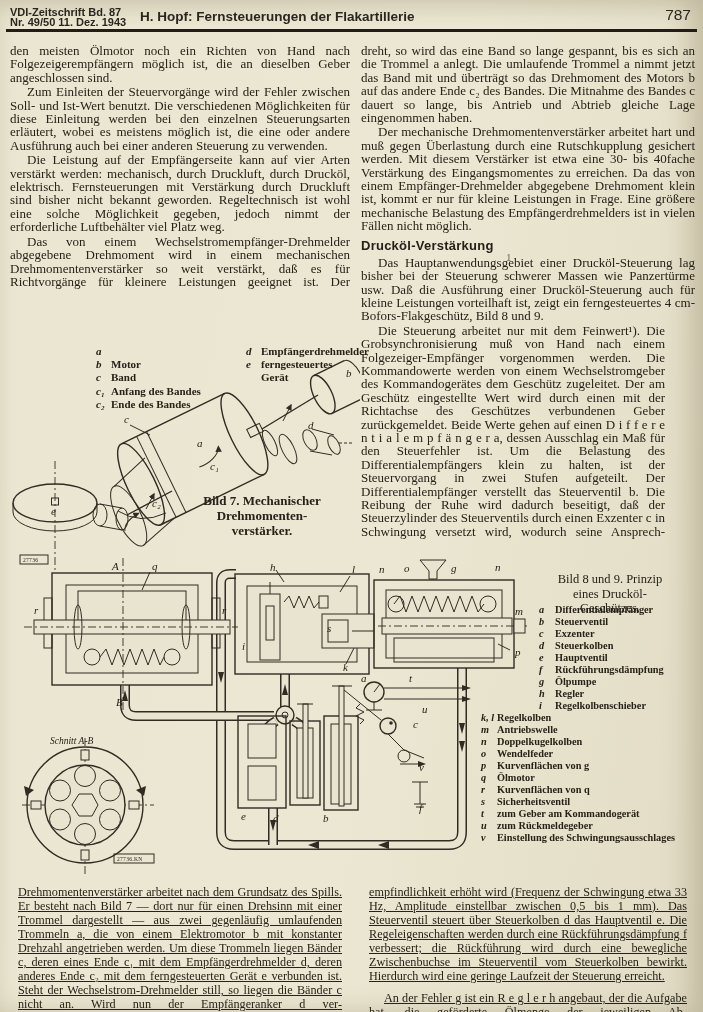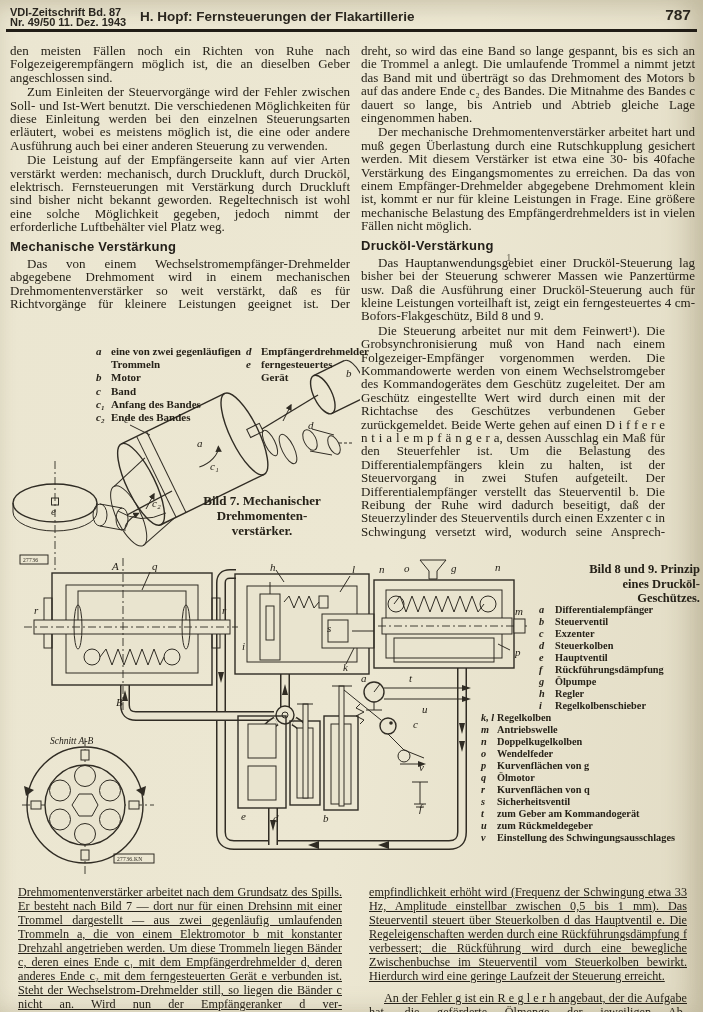--- a/index.html
+++ b/index.html
@@ -9,21 +9,21 @@
     box-shadow:inset -16px 0 26px rgba(110,95,60,.22), inset 0 8px 18px rgba(110,95,60,.10);
     color:#262219;
     font-family:"Liberation Serif","DejaVu Serif",serif;
   }
   
   .hdr-left{position:absolute;left:10px;top:8px;font-family:"Liberation Sans",sans-serif;
     font-weight:bold;font-size:11px;line-height:9.5px;color:#2a261f;}
   .hdr-title{position:absolute;left:140px;top:9px;width:430px;text-align:left;
     font-family:"Liberation Sans",sans-serif;font-weight:bold;font-size:13.5px;color:#2a261f;}
   .hdr-page{position:absolute;right:12px;top:6px;font-family:"Liberation Sans",sans-serif;
-    font-weight:bold;font-size:15.5px;color:#2a261f;}
+    font-weight:normal;font-size:15.5px;color:#2a261f;}
   .hdr-rule{position:absolute;left:6px;top:29px;width:691px;height:3px;background:#211d16;}
   
   .col{position:absolute;top:44px;}
   .col-l{left:10px;width:340px;}
   .col-r{left:361px;width:334px;}
   .col p{margin:0 0 1px 0;text-align:justify;font-size:13px;line-height:13.4px;}
   .col p.ind{text-indent:17px;}
   .col p.cont{text-align-last:justify;}
   .sect{font-family:"Liberation Sans",sans-serif;font-weight:bold;font-size:13px;
     letter-spacing:.25px;margin:5px 0 3px 0;color:#24201a;}
@@ -41,22 +41,22 @@
   .f7leg{position:absolute;font-weight:bold;font-size:11px;line-height:13.2px;}
   .f7leg .li{display:flex;}
   .f7leg .k{font-style:italic;min-width:15px;flex:0 0 15px;}
   .f7l1{left:96px;top:2px;width:150px;}
   .f7l2{left:246px;top:2px;width:100px;}
   .f7cap{position:absolute;left:172px;top:150px;width:180px;text-align:center;
     font-weight:bold;font-size:13px;line-height:15px;}
   
   .fig89{position:absolute;left:0;top:556px;width:703px;height:322px;}
   .f9svg{position:absolute;left:22px;top:2px;}
-  .f9cap{position:absolute;left:520px;top:6px;width:180px;text-align:right;
-    font-weight:bold;font-size:12.5px;line-height:14.5px;}
+  .f9cap{position:absolute;left:520px;top:16px;width:180px;text-align:center;
+    font-weight:normal;font-size:12.5px;line-height:14.5px;}
   .f9leg{position:absolute;left:477px;top:48px;width:226px;
     font-weight:bold;font-size:10.3px;line-height:12px;}
   .f9leg .li{display:flex;}
   .f9leg .li.in{padding-left:62px;}
   .f9leg .li.out{padding-left:4px;}
   .f9leg .k{font-style:italic;min-width:16px;flex:0 0 16px;}
   
   svg text{font-family:"Liberation Serif","DejaVu Serif",serif;font-style:italic;
     font-size:11px;fill:#26221a;}
   svg text.sec{font-size:9.5px;}
@@ -76,24 +76,23 @@
 
   <div class="hdr-left">
     <div>VDI-Zeitschrift  Bd. 87</div>
     <div>Nr. 49/50   11. Dez. 1943</div>
   </div>
   <div class="hdr-title">H. Hopf:  Fernsteuerungen  der  Flakartillerie</div>
   <div class="hdr-page">787</div>
   <div class="hdr-rule"></div>
 
   <div class="col col-l">
-    <p class="p">den meisten Fällen noch ein Richten von Ruhe nach Folgezeigerempfängern möglich ist, die an dieselben Geber angeschlossen sind.</p>
+    <p class="p">den meisten Ölmotor noch ein Richten von Hand nach Folgezeigerempfängern möglich ist, die an dieselben Geber angeschlossen sind.</p>
     <p class="ind">Zum Einleiten der Steuervorgänge wird der Fehler zwischen Soll- und Ist-Wert benutzt. Die verschiedenen Möglichkeiten für diese Einleitung werden bei den einzelnen Steuerungsarten erläutert, wobei es meistens möglich ist, die eine oder andere Ausführung auch bei einer anderen Steuerung zu verwenden.</p>
     <p class="ind">Die Leistung auf der Empfängerseite kann auf vier Arten verstärkt werden: mechanisch, durch Druckluft, durch Drucköl, elektrisch. Fernsteuerungen mit Verstärkung durch Druckluft sind bisher nicht bekannt geworden. Regeltechnisch ist wohl eine solche Möglichkeit gegeben, jedoch nimmt der erforderliche Luftbehälter viel Platz weg.</p>
-    <div class="sect">Mechanische Verstärkung</div>
     <p class="ind cont">Das von einem Wechselstromempfänger-Drehmelder abgegebene Drehmoment wird in einem mechanischen Drehmomentenverstärker so weit verstärkt, daß es für Richtvorgänge für kleinere Leistungen geeignet ist. Der</p>
   </div>
 
   <div class="col col-r">
     <p class="p">dreht, so wird das eine Band so lange gespannt, bis es sich an die Trommel a anlegt. Die umlaufende Trommel a nimmt jetzt das Band mit und überträgt so das Drehmoment des Motors b auf das andere Ende c₂ des Bandes. Die Mitnahme des Bandes c dauert so lange, bis Antrieb und Abtrieb gleiche Lage eingenommen haben.</p>
     <p class="ind">Der mechanische Drehmomentenverstärker arbeitet hart und muß gegen Überlastung durch eine Rutschkupplung gesichert werden. Mit diesem Verstärker ist etwa eine 30- bis 40fache Verstärkung des Eingangsmomentes zu erreichen. Da das von einem Empfänger-Drehmelder abgegebene Drehmoment klein ist, kommt er nur für kleine Leistungen in Frage. Eine größere mechanische Belastung des Empfängerdrehmelders ist in vielen Fällen nicht möglich.</p>
     <div class="sect">Drucköl-Verstärkung</div>
     <p class="ind">Das Hauptanwendungsgebiet einer Drucköl-Steuerung lag bisher bei der Steuerung schwerer Massen wie Panzertürme usw. Daß die Ausführung einer Drucköl-Steuerung auch für kleine Leistungen vorteilhaft ist, zeigt ein ferngesteuertes 4 cm-Bofors-Flakgeschütz, Bild 8 und 9.</p>
     <p class="ind cont inset">Die Steuerung arbeitet nur mit dem Feinwert¹). Die Grobsynchronisierung muß von Hand nach einem Folgezeiger-Empfänger vorgenommen werden. Die Kommandowerte werden von einem Wechselstromgeber des Kommandogerätes dem Geschütz zugeleitet. Der am Geschütz eingestellte Wert wird durch einen mit der Richtachse des Geschützes verbundenen Geber zurückgemeldet. Beide Werte gehen auf einen D i f f e r e n t i a l e m p f ä n g e r  a, dessen Ausschlag ein Maß für den Steuerfehler ist. Um die Belastung des Differentialempfängers klein zu halten, ist der Steuervorgang in zwei Stufen aufgeteilt. Der Differentialempfänger verstellt das Steuerventil b. Die Reibung der Ruhe wird dadurch beseitigt, daß der Steuerzylinder des Steuerventils durch einen Exzenter c in Schwingung versetzt wird, wodurch seine Ansprech-</p>
   </div>
@@ -177,21 +176,20 @@
           <text x="152" y="164">c₂</text>
           <text x="308" y="86">d</text>
           <text x="346" y="34">b</text>
           <text x="51" y="172">e</text>
         </g>
     </svg>
     <div class="f7leg f7l1">
 
     <div class="li">
         <span class="k">a</span>
-        <span>eine von zwei gegenläufigen Trommeln</span>
       </div>
         <div class="li">
         <span class="k">b</span>
         <span>Motor</span>
       </div>
         <div class="li">
         <span class="k">c</span>
         <span>Band</span>
       </div>
         <div class="li">

